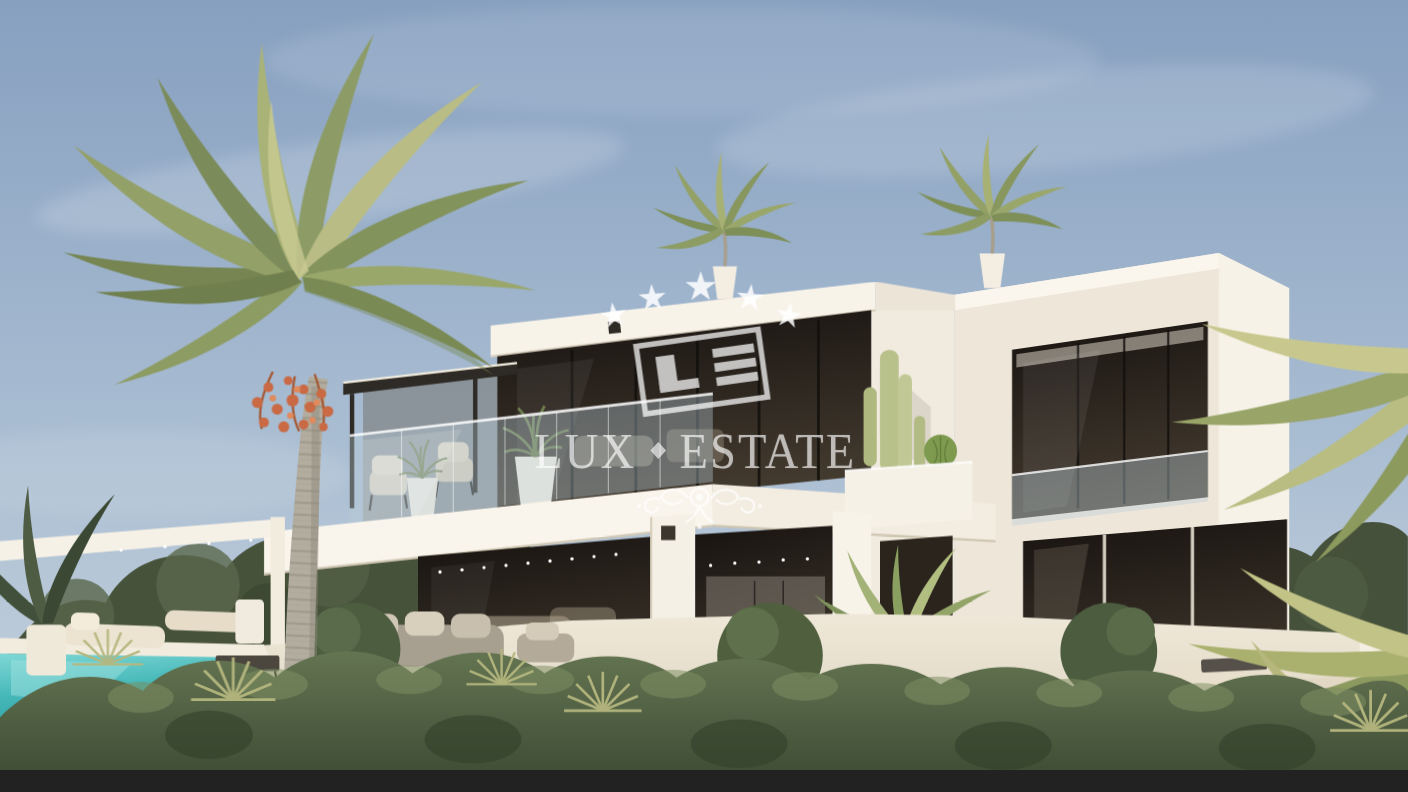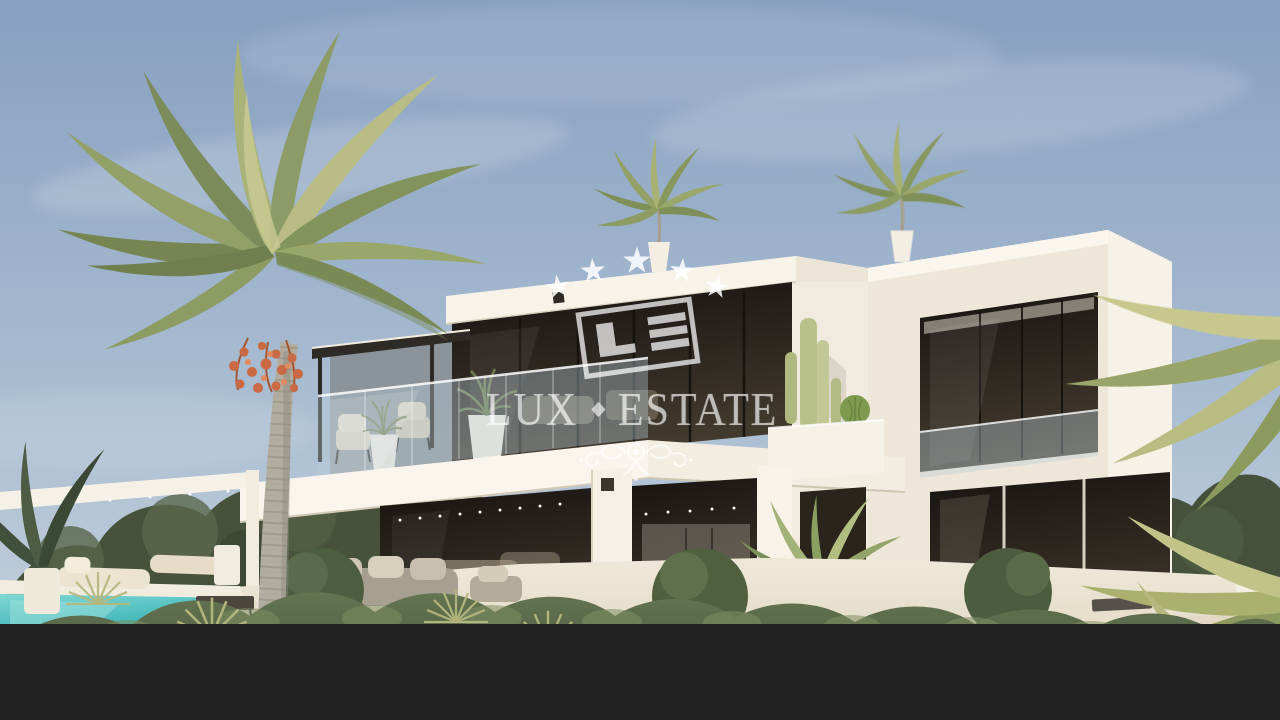--- a/index.html
+++ b/index.html
@@ -1,17 +1,17 @@
 <!DOCTYPE html>
 <html><head>
 <meta charset="utf-8">
 <style>
   html,body{margin:0;padding:0;background:#222;}
   .stage{
-    position:relative;width:1280px;height:624px;overflow:hidden;
+    position:relative;width:1280px;height:700px;overflow:hidden;
     font-family:"Liberation Sans", sans-serif;
     background:#9db3cc;
   }
   .stage svg{position:absolute;inset:0;display:block;}
   .wm-text{
     position:absolute;left:332px;top:383px;width:600px;
     display:flex;align-items:center;justify-content:center;gap:16px;
     color:rgba(255,255,255,0.62);
     font-family:"Liberation Serif", serif;
     font-size:46px;letter-spacing:2px;font-weight:400;

